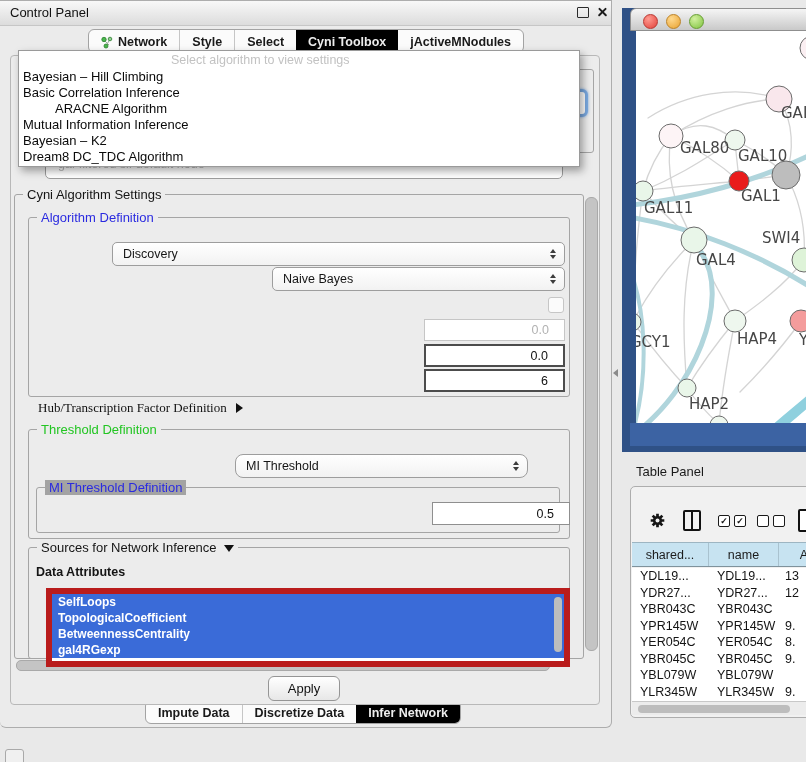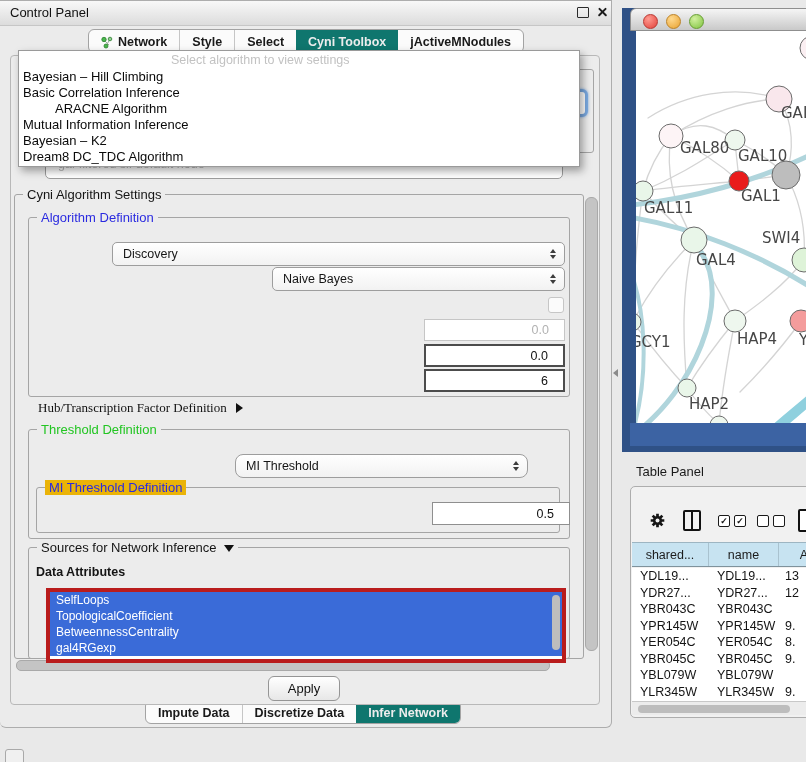--- a/index.html
+++ b/index.html
@@ -15,21 +15,21 @@
   .cp-title{left:10px;top:4px;font-size:13px;color:#111;}
   .float-btn{right:22px;top:6px;width:10px;height:9px;border:1.5px solid #2a2a2a;border-radius:1px;background:transparent;}
   .x-icon{right:3px;top:5px;width:11px;height:11px;}
   .x-icon::before,.x-icon::after{content:"";position:absolute;left:0;top:4.5px;width:11px;height:2.4px;background:#1c1c1c;border-radius:1px;}
   .x-icon::before{transform:rotate(45deg);} .x-icon::after{transform:rotate(-45deg);}
 
   
   .tabstrip{display:flex;height:22px;background:#fbfbfb;border:1px solid #a3a3a3;border-radius:6px;overflow:hidden;}
   .tab{display:flex;align-items:center;padding:12px 12px;font-size:12.5px;font-weight:bold;color:#1a1a1a;cursor:default;}
   .tab + .tab{border-left:1px solid #c6c6c6;}
-  .tab.selected{background:#0f766e;color:#ededed;border-left:none;}
+  .tab.selected{background:#000000;color:#ededed;border-left:none;}
   .tab.selected + .tab{border-left:none;}
   .tab-ico{margin-right:5px;display:inline-flex;}
   #top-tabs{left:88px;top:28px;}
   #bottom-tabs{left:145px;top:699px;}
 
   
   .inner-panel{left:10px;top:54px;width:588px;height:648px;background:#ececec;
     border:1px solid #b8b8b8;border-radius:4px;z-index:1;}
 
   
@@ -66,21 +66,21 @@
   .field.light{border:1px solid #c6c6c6;color:#b2b2b2;}
   .field.mid{border:1px solid #8f8f8f;color:#111;margin-left:12px;}
 
   .chk{position:absolute;width:14px;height:14px;border:1px solid #c6c6c6;border-radius:3px;background:#fbfbfb;z-index:4;}
 
   .tri-right{display:inline-block;width:0;height:0;border-top:5.5px solid transparent;border-bottom:5.5px solid transparent;border-left:7.5px solid #111;margin-left:9px;vertical-align:-1px;}
   .tri-down{display:inline-block;width:0;height:0;border-left:5.5px solid transparent;border-right:5.5px solid transparent;border-top:7px solid #111;margin-left:7px;}
   .hub-row{position:absolute;font-size:13px;color:#111;font-family:Liberation Serif, serif;}
 
   
-  .attr-list{left:46px;top:587px;width:512px;height:67px;background:#fff;border:4px solid #b91c1c;overflow:hidden;z-index:4;}
+  .attr-list{left:46px;top:587px;width:512px;height:67px;background:#fff;border:6px solid #b91c1c;overflow:hidden;z-index:4;font-weight:bold;}
   .attr-item{height:16px;line-height:16px;background:#3a6bd8;color:#fff;font-size:12px;padding-left:6px;white-space:nowrap;}
   .attr-scroll{position:absolute;right:2px;top:3px;width:8px;height:55px;background:#bdbdbd;border-radius:4px;z-index:5;}
 
   
   .vscroll-track{left:583px;top:194px;width:15px;height:462px;z-index:3;}
   .vscroll-thumb{left:2px;top:2px;width:11px;height:452px;background:#c4c4c4;border:1px solid #a9a9a9;border-radius:6px;}
   .hscroll-thumb{left:16px;top:659px;width:532px;height:9px;background:#c4c4c4;border:1px solid #a9a9a9;border-radius:5px;z-index:3;}
 
   .apply-btn{left:268px;top:675px;width:70px;height:23px;background:linear-gradient(#ffffff,#e7e7e7);
     border:1px solid #959595;border-radius:6px;display:flex;align-items:center;justify-content:center;
@@ -223,21 +223,21 @@
     </div>
     <div class="lbl" style="left:85px;top:459px;">Which threshold to use:</div>
     <div class="combo" style="left:235px;top:453px;width:293px;height:24px;border-radius:8px;">
       <span>MI Threshold</span>
       <span class="combo-arrows">
           <span class="car-up" style="display:block;"></span>
           <span class="car-dn" style="display:block;"></span>
         </span>
     </div>
     <div class="abs groupbox" style="left:36px;top:486px;width:522px;height:44px;">
-      <span class="legend blue" style="background:#eab308;">MI Threshold Definition</span>
+      <span class="legend blue" style="background:#a3a3a3;">MI Threshold Definition</span>
     </div>
     <div class="lbl" style="left:46px;top:506px;">Mutual Information Threshold:</div>
     <div class="field mid" style="left:420px;top:501px;width:138px;height:23px;">0.5</div>
 
     <div class="abs groupbox" style="left:28px;top:546px;width:540px;height:110px;">
       <span class="legend"><span>Sources for Network Inference</span><span class="tri-down"></span></span>
     </div>
     <div class="lbl" style="left:36px;top:564px;z-index:4;">Data Attributes</div>
     <div class="abs attr-list" id="attr-list">
       <div class="attr-scroll"></div>

